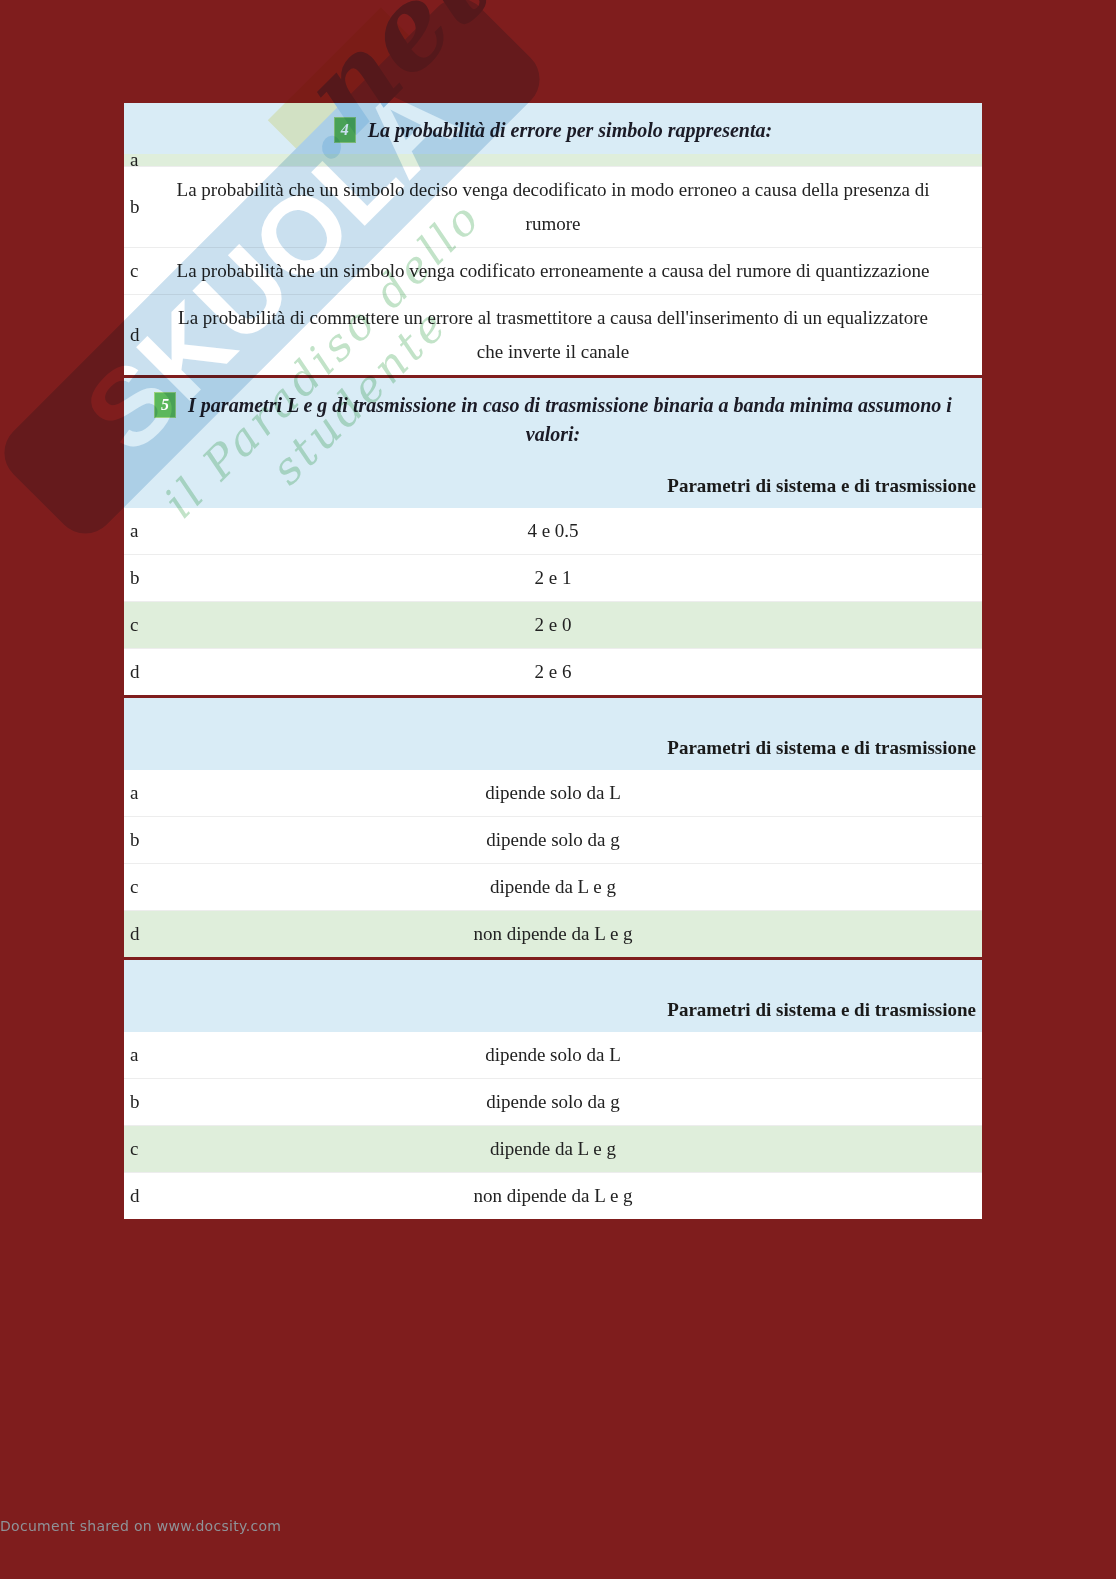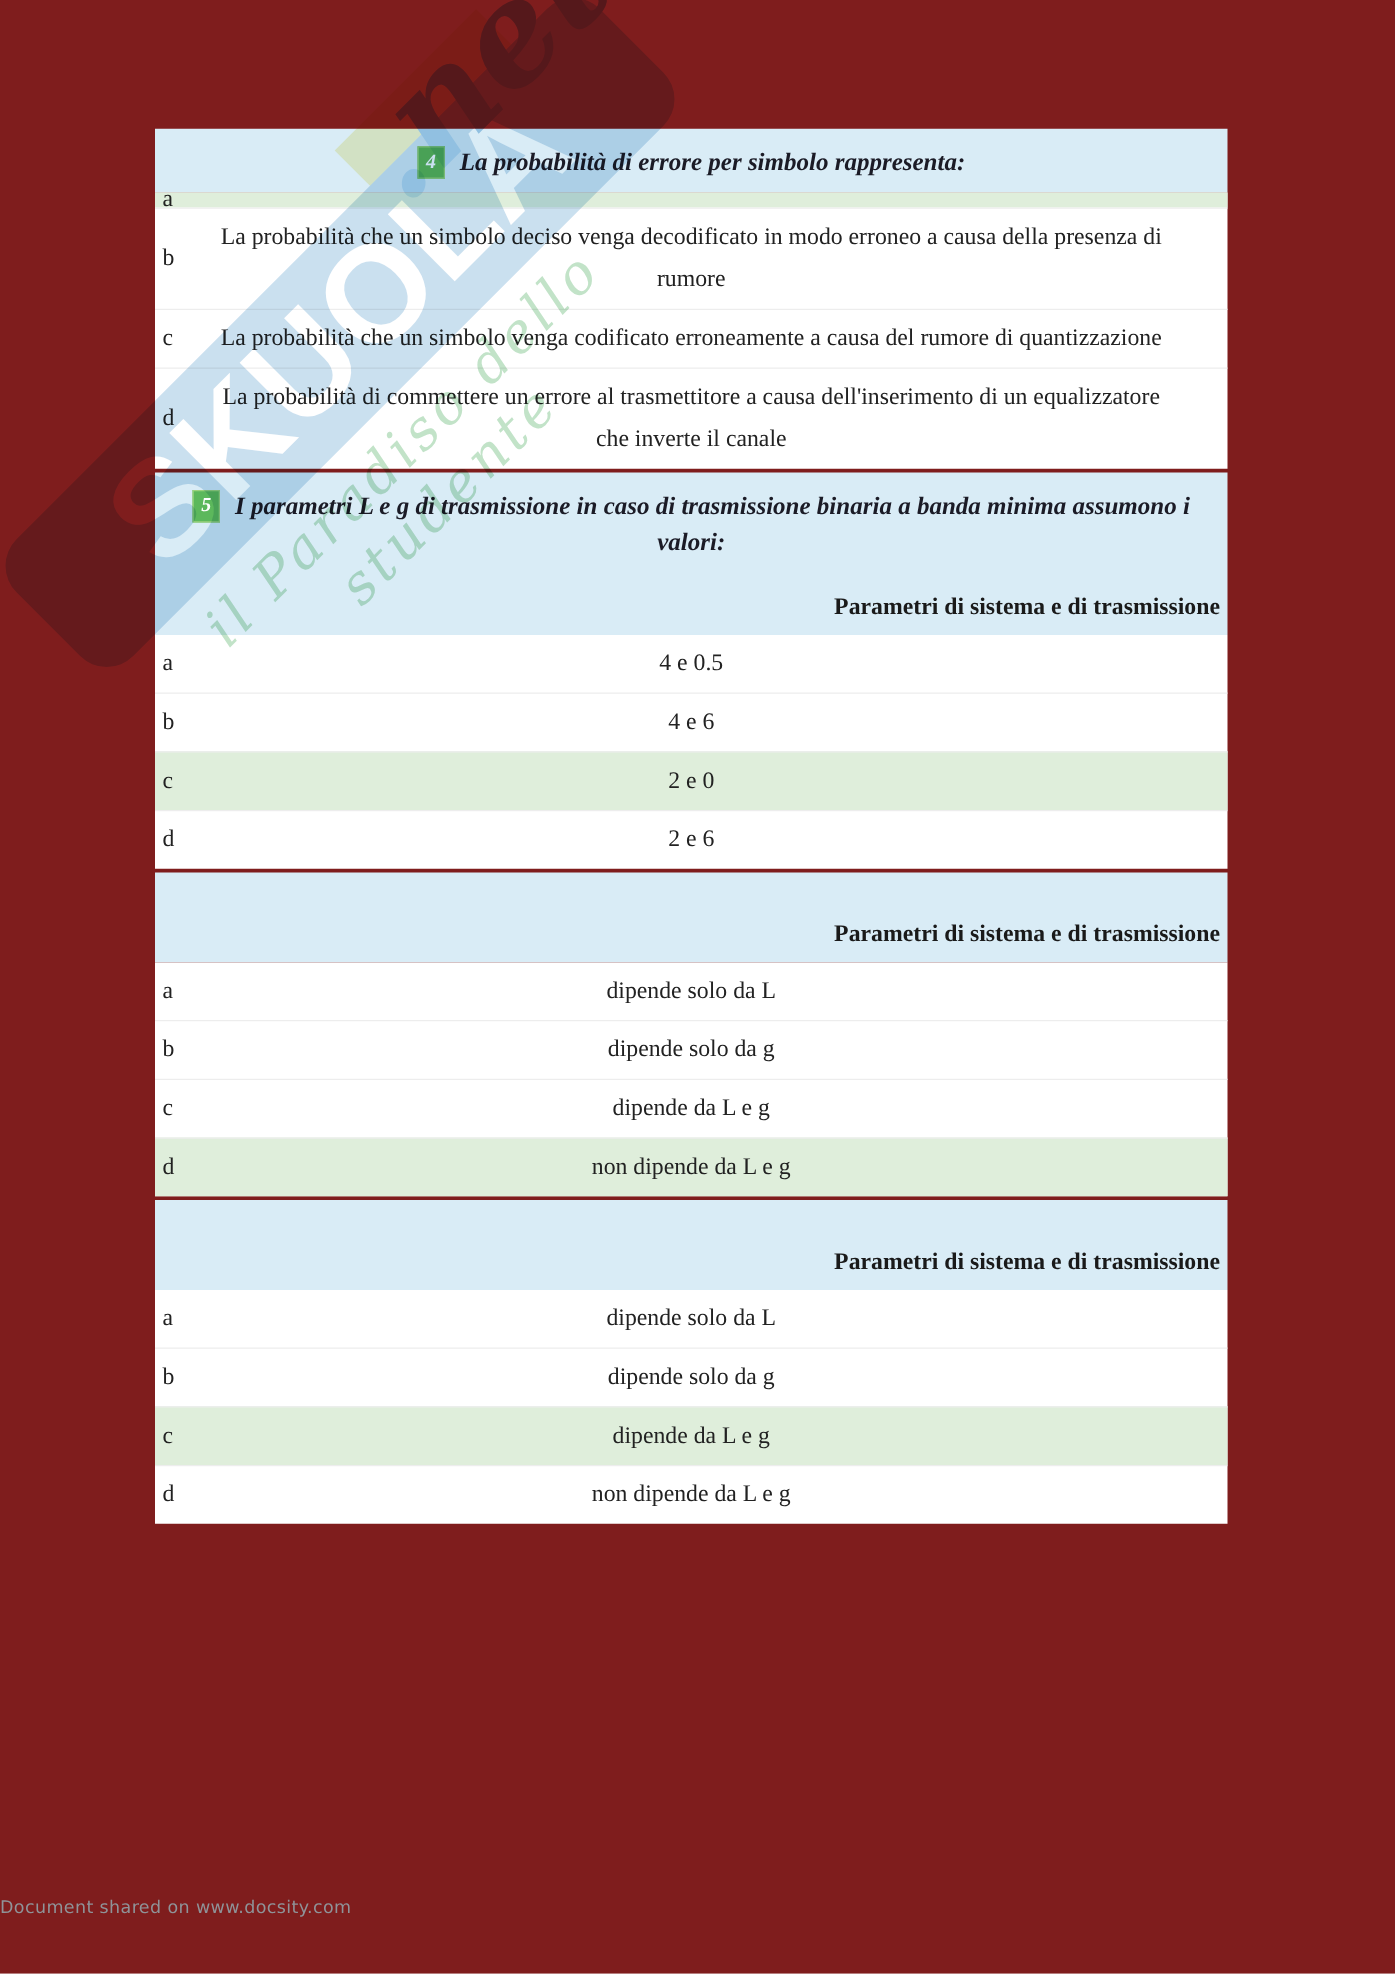--- a/index.html
+++ b/index.html
@@ -157,21 +157,21 @@
       <div class="q-category">Parametri di sistema e di trasmissione</div>
     </header>
     <div class="answers">
   <div class="answer">
     <span class="a-letter">a</span>
     <span class="a-text">4 e 0.5</span>
   </div>
 
   <div class="answer">
     <span class="a-letter">b</span>
-    <span class="a-text">4 e 6</span>
+    <span class="a-text">2 e 1</span>
   </div>
 
   <div class="answer correct">
     <span class="a-letter">c</span>
     <span class="a-text">2 e 0</span>
   </div>
 
   <div class="answer">
     <span class="a-letter">d</span>
     <span class="a-text">2 e 6</span>

